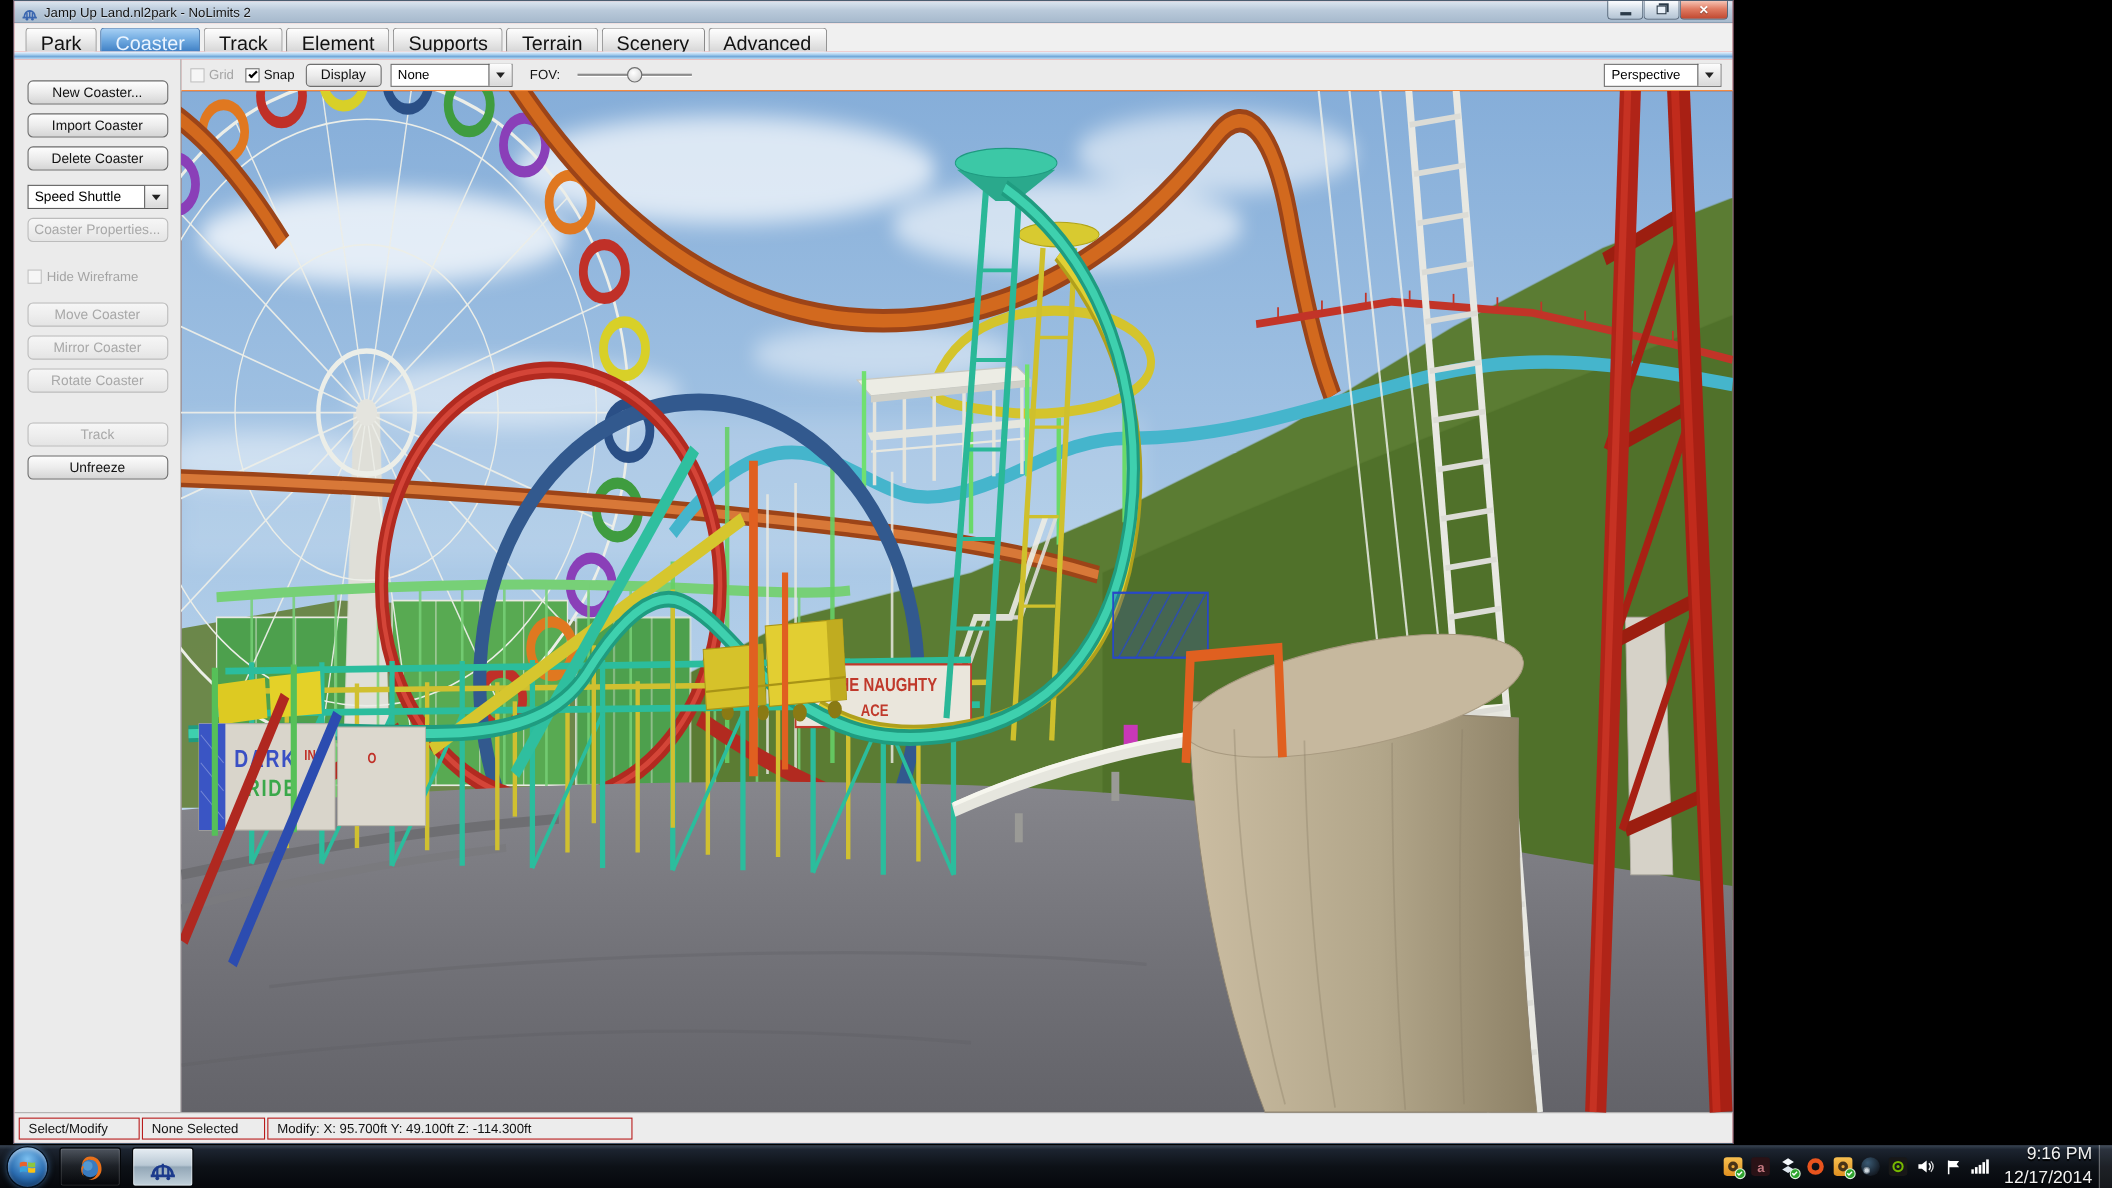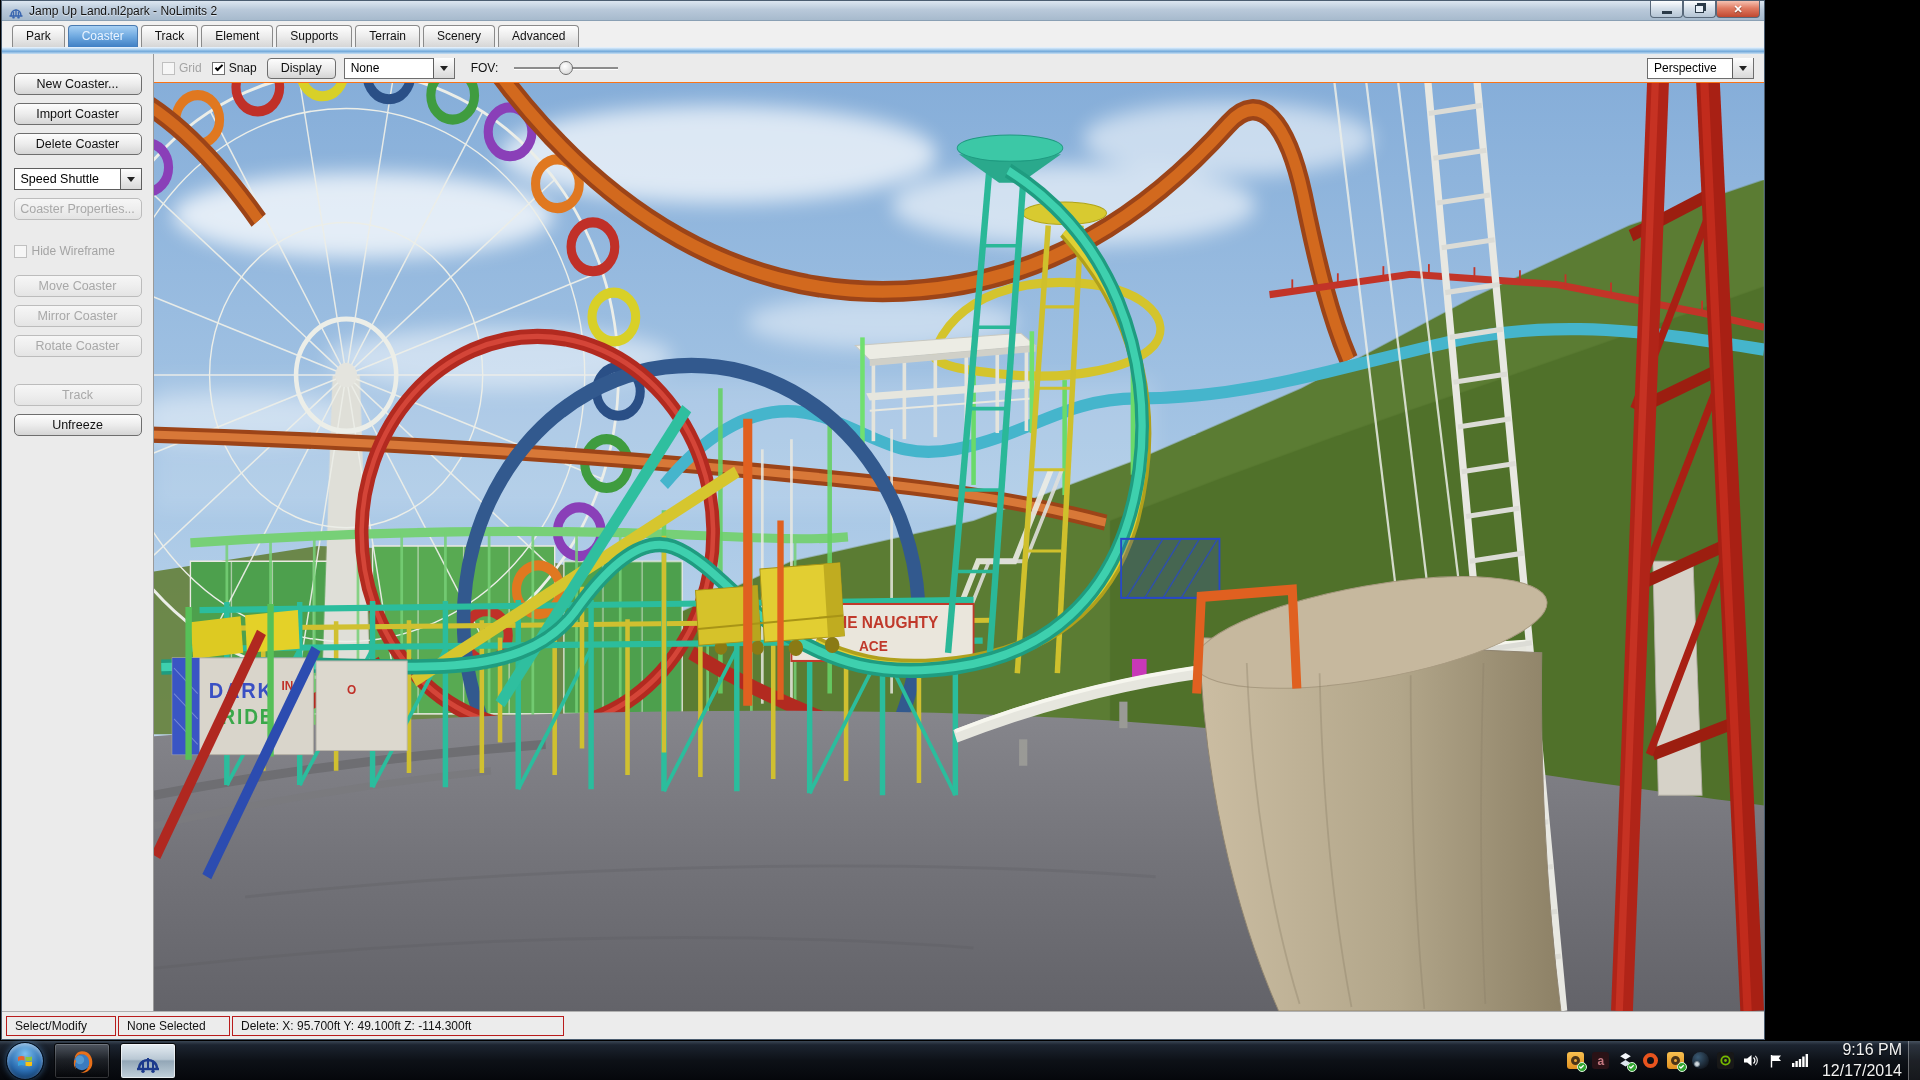--- a/index.html
+++ b/index.html
@@ -1,36 +1,36 @@
 <!DOCTYPE html>
 <html><head>
 <meta charset="utf-8">
 <style>
   *{box-sizing:border-box;margin:0;padding:0}
   html,body{width:1920px;height:1080px;overflow:hidden;font-family:"Liberation Sans",sans-serif;font-size:12px;background:#000}
   .screen{position:relative;width:1920px;height:1080px}
 
   
-  .window{position:absolute;left:1px;top:0;width:1764px;height:1040px;background:#ef4444;border:1px solid #4b5d70;display:flex;flex-direction:column}
+  .window{position:absolute;left:12px;top:0;width:1564px;height:1040px;background:#ef4444;border:1px solid #4b5d70;display:flex;flex-direction:column}
   .titlebar{height:20px;background:linear-gradient(180deg,#dce6f0,#b9c9da 45%,#a7bacd);display:flex;align-items:center;padding:0 4px;border-bottom:1px solid #8aa0b4}
   .titlebar .app-icon{width:16px;height:16px;margin:0 5px 0 2px;flex:none}
   .titlebar .title{color:#111;font-size:12px;text-shadow:0 1px 1px rgba(255,255,255,.7)}
   .win-buttons{margin-left:auto;display:flex;align-self:flex-start}
   .win-btn{height:17px;border:1px solid #58687a;border-top:none;display:flex;align-items:center;justify-content:center;color:#2b3a48;font-size:10px;border-radius:0 0 4px 4px;margin-left:0}
   .win-btn.min,.win-btn.max{width:33px;background:linear-gradient(180deg,#fdfeff,#d6e0ea 45%,#b4c4d4)}
   .win-btn.close{width:44px;background:linear-gradient(180deg,#f6c2b2,#e07b62 45%,#c04830);color:#fff;font-weight:bold}
   .glyph-min{display:block;width:10px;height:3px;background:#2b3a48;margin-top:7px}
   .glyph-restore{display:block;width:9px;height:8px;border:1px solid #2b3a48;background:#e8f0f8;box-shadow:2px -2px 0 -0px #2b3a48}
   .glyph-close{font-size:11px;font-weight:bold;text-shadow:0 1px 1px rgba(0,0,0,.4)}
 
   .menubar{height:18px;background:#f0f0f0;display:flex;align-items:center;padding-left:6px;border-bottom:1px solid #e0e0e0}
   .menu-item{padding:1px 9px;color:#111}
 
   .tabbar{height:26px;background:#f0f0f0;display:flex;align-items:flex-end;padding-left:10px}
-  .tab{height:22px;padding:3px 13px 0;margin-right:3px;border:1px solid #8a8a8a;border-bottom:none;border-radius:4px 4px 0 0;background:linear-gradient(180deg,#fefefe,#ececec 50%,#d6d6d6);color:#111;font-size:12px}
+  .tab{height:22px;padding:3px 13px 0;margin-right:3px;border:1px solid #8a8a8a;border-bottom:none;border-radius:4px 4px 0 0;background:linear-gradient(180deg,#fefefe,#ececec 50%,#d6d6d6);color:#111;font-size:18px}
   .tab.active{background:linear-gradient(180deg,#a7d0f4,#6fa9e0 50%,#3f7fc4);color:#eaf4ff;border-color:#4a7ab0}
   .accent{height:7px;background:linear-gradient(180deg,#eef6fe,#9cc6ea 45%,#6ea6d8 60%,#c8e0f4)}
 
   .content-row{flex:1;display:flex;min-height:0}
 
   
   .sidebar{width:152px;background:#ebebeb;border-right:1px solid #9a9a9a;flex:none}
   .side-btn{display:block;width:128px;height:22px;margin:8px auto 0;border:1px solid #6e6e6e;border-radius:5px;background:linear-gradient(180deg,#fdfdfd,#ececec 50%,#d5d5d5);font-size:12.5px;color:#111;text-align:center;line-height:20px}
   .side-btn.disabled{color:#a8a8a8;border-color:#bcbcbc;background:linear-gradient(180deg,#f6f6f6,#eeeeee 50%,#e4e4e4)}
   .side-btn.mt19{margin-top:19px}
@@ -601,21 +601,21 @@
             <line x1="1750" y1="912" x2="1702" y2="-10" stroke="#cc3020" stroke-width="9" opacity="0.7"></line>
           </g>
         </svg>
         </div>
       </div>
     </div>
 
     <div class="statusbar">
       <div class="status-cell c1">Select/Modify</div>
       <div class="status-cell c2">None Selected</div>
-      <div class="status-cell c3">Delete: X: 95.700ft Y: 49.100ft Z: -114.300ft</div>
+      <div class="status-cell c3">Modify: X: 95.700ft Y: 49.100ft Z: -114.300ft</div>
     </div>
   </div>
 
   <div class="taskbar">
     <div class="start-orb">
       <svg width="18" height="18" viewBox="0 0 18 18">
         <path d="M2 5 Q5 3.5 8.5 4.5 L8.5 8.5 Q5 7.5 2 9 Z" fill="#e8622c"></path>
         <path d="M9.5 4.7 Q13 5.5 16 4.5 L16 8.8 Q13 9.6 9.5 8.7 Z" fill="#8cc63e"></path>
         <path d="M2 10 Q5 8.5 8.5 9.5 L8.5 13.5 Q5 12.5 2 14 Z" fill="#38a3dd"></path>
         <path d="M9.5 9.7 Q13 10.5 16 9.5 L16 13.8 Q13 14.6 9.5 13.7 Z" fill="#fbc112"></path>

